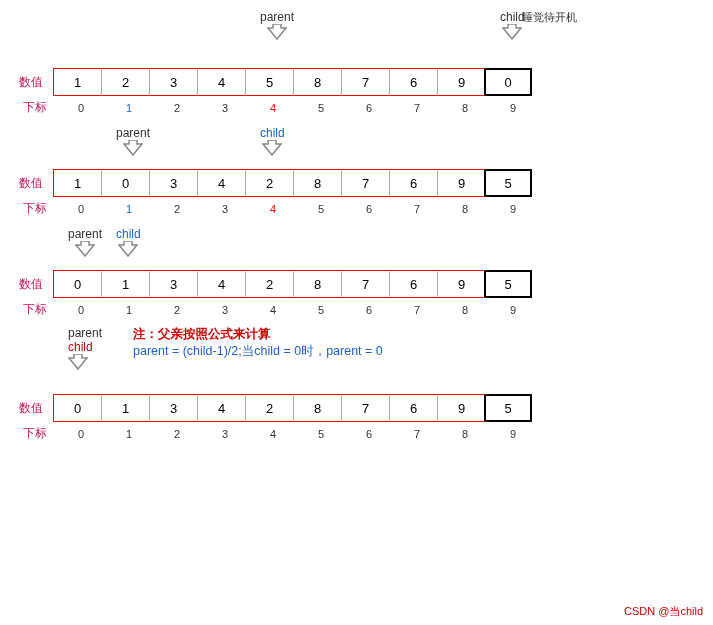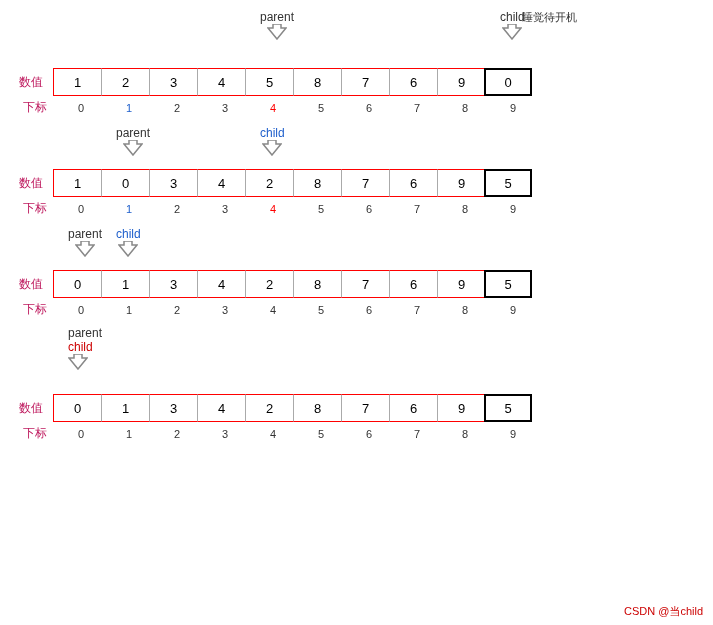--- a/index.html
+++ b/index.html
@@ -215,20 +215,22 @@
     <div class="section">
       <div style="position: relative; height: 65px; margin-left: 38px;">
         <div style="position: absolute; left: 15px; top: 0px; display: flex; flex-direction: column; align-items: flex-start;">
       <span style="font-size:12px;color:#333;display:block;">parent</span>
       <span style="font-size:12px;color:#c00;display:block;">child</span>
       <svg width="20" height="16" viewBox="0 0 20 16">
     <polygon points="10,15 1,4 6,4 6,0 14,0 14,4 19,4" fill="none" stroke="#888" stroke-width="1.5"></polygon>
   </svg>
     </div>
         <div style="position: absolute; left: 80px; top: 0px;">
+      <div style="font-size:12.5px;color:#c00;font-weight:bold;">注：父亲按照公式来计算</div>
+      <div style="font-size:12.5px;color:#2060cc;">parent = (child-1)/2;当child = 0时，parent = 0</div>
     </div>
       </div>
       <div class="array-row">
         <div class="row-label">数值</div>
         <div style="display: flex;">
           <div class="cell" style="border-left: 1.5px solid red; border-top: 1.5px solid red; border-bottom: 1.5px solid red; border-right: none;">0</div>
           <div class="cell" style="border-top: 1.5px solid red; border-bottom: 1.5px solid red; border-left: 1px solid rgb(170, 170, 170); border-right: none;">1</div>
           <div class="cell" style="border-top: 1.5px solid red; border-bottom: 1.5px solid red; border-left: 1px solid rgb(170, 170, 170); border-right: none;">3</div>
           <div class="cell" style="border-top: 1.5px solid red; border-bottom: 1.5px solid red; border-left: 1px solid rgb(170, 170, 170); border-right: none;">4</div>
           <div class="cell" style="border-top: 1.5px solid red; border-bottom: 1.5px solid red; border-left: 1px solid rgb(170, 170, 170); border-right: none;">2</div>

